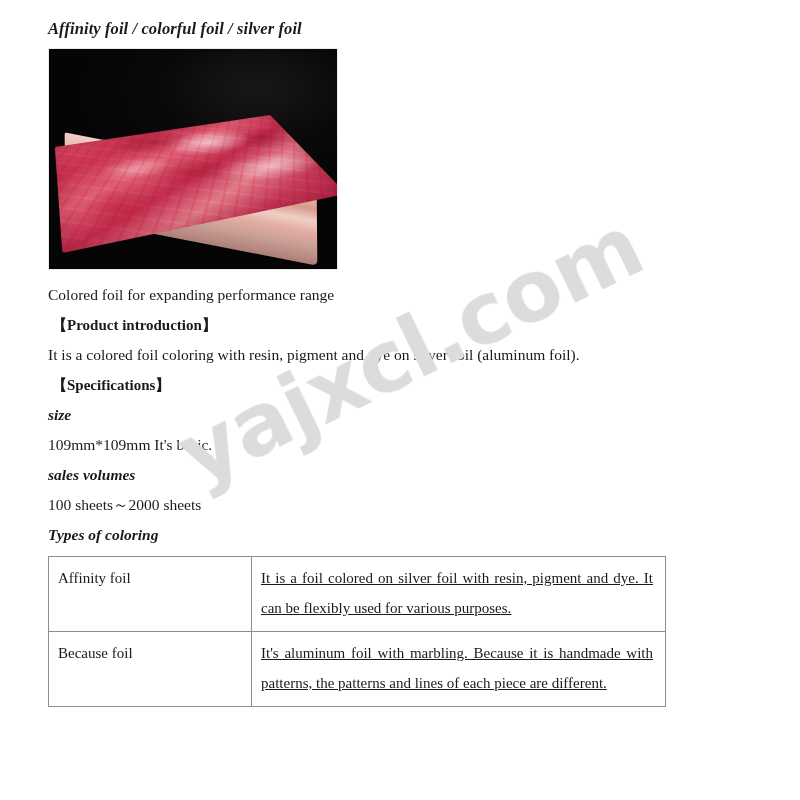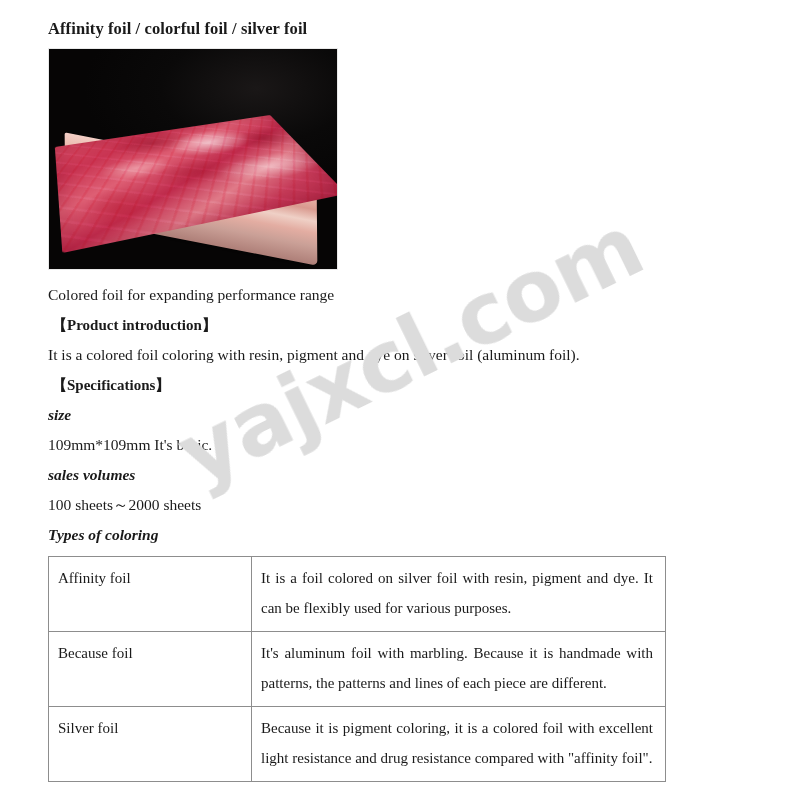--- a/index.html
+++ b/index.html
@@ -50,20 +50,21 @@
     width: 706px;
     z-index: 2;
   }
 
   .doc-title {
     font-size: 16.5px;
     font-weight: 700;
     line-height: 22px;
     margin: 0 0 8px 0;
     letter-spacing: 0.1px;
+    font-style: italic;
   }
 
   
   .photo-wrap {
     width: 290px;
     height: 222px;
     margin: 0 0 10px 0;
     position: relative;
     overflow: hidden;
     background: #090909;
@@ -157,20 +158,21 @@
     line-height: 30px;
     padding: 6px 9px 8px 9px;
   }
   .coloring-table td.c-type {
     width: 184px;
   }
   .coloring-table td.c-desc {
     text-align: justify;
     text-justify: inter-word;
     padding-right: 12px;
+    text-decoration: underline;
   }
   .coloring-table td.c-desc > span {
     display: block;
   }
 </style>
 </head>
 <body>
 
 <div class="page">
 
@@ -213,23 +215,17 @@
           <td class="c-desc">
             <span>It is a foil colored on silver foil with resin, pigment and dye. It can be flexibly used for various purposes.</span>
           </td>
         </tr>
         <tr>
           <td class="c-type">Because foil</td>
           <td class="c-desc">
             <span>It's aluminum foil with marbling. Because it is handmade with patterns, the patterns and lines of each piece are different.</span>
           </td>
         </tr>
-        <tr>
-          <td class="c-type">Silver foil</td>
-          <td class="c-desc">
-            <span>Because it is pigment coloring, it is a colored foil with excellent light resistance and drug resistance compared with "affinity foil".</span>
-          </td>
-        </tr>
       </tbody>
     </table>
 
   </div>
 </div>
 
 </body></html>

